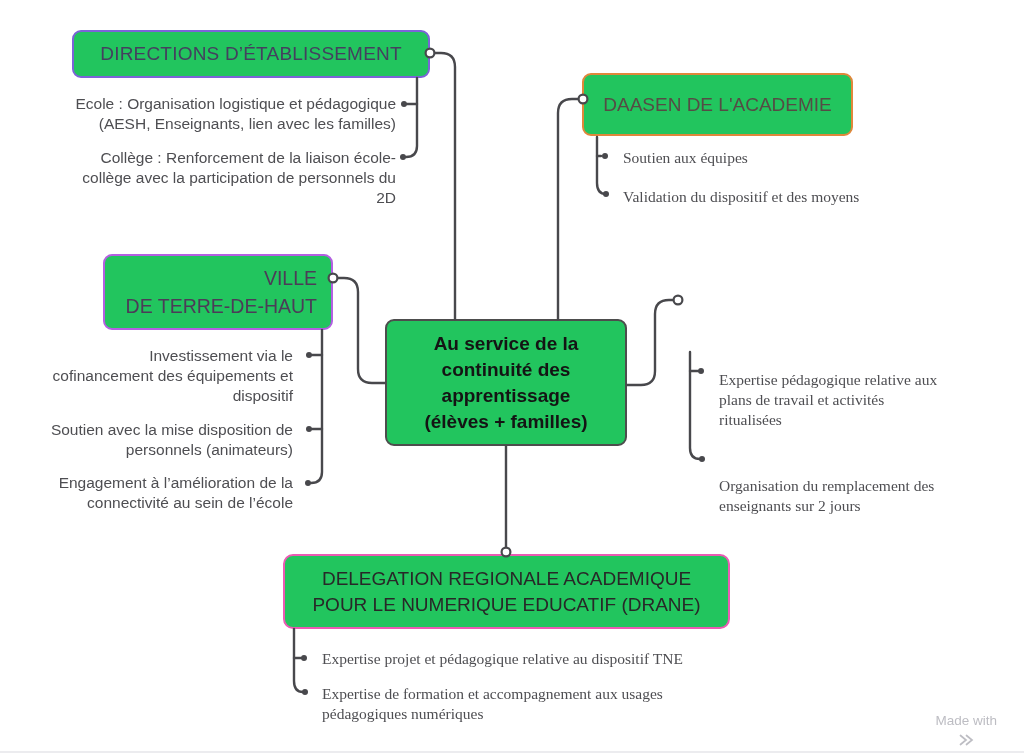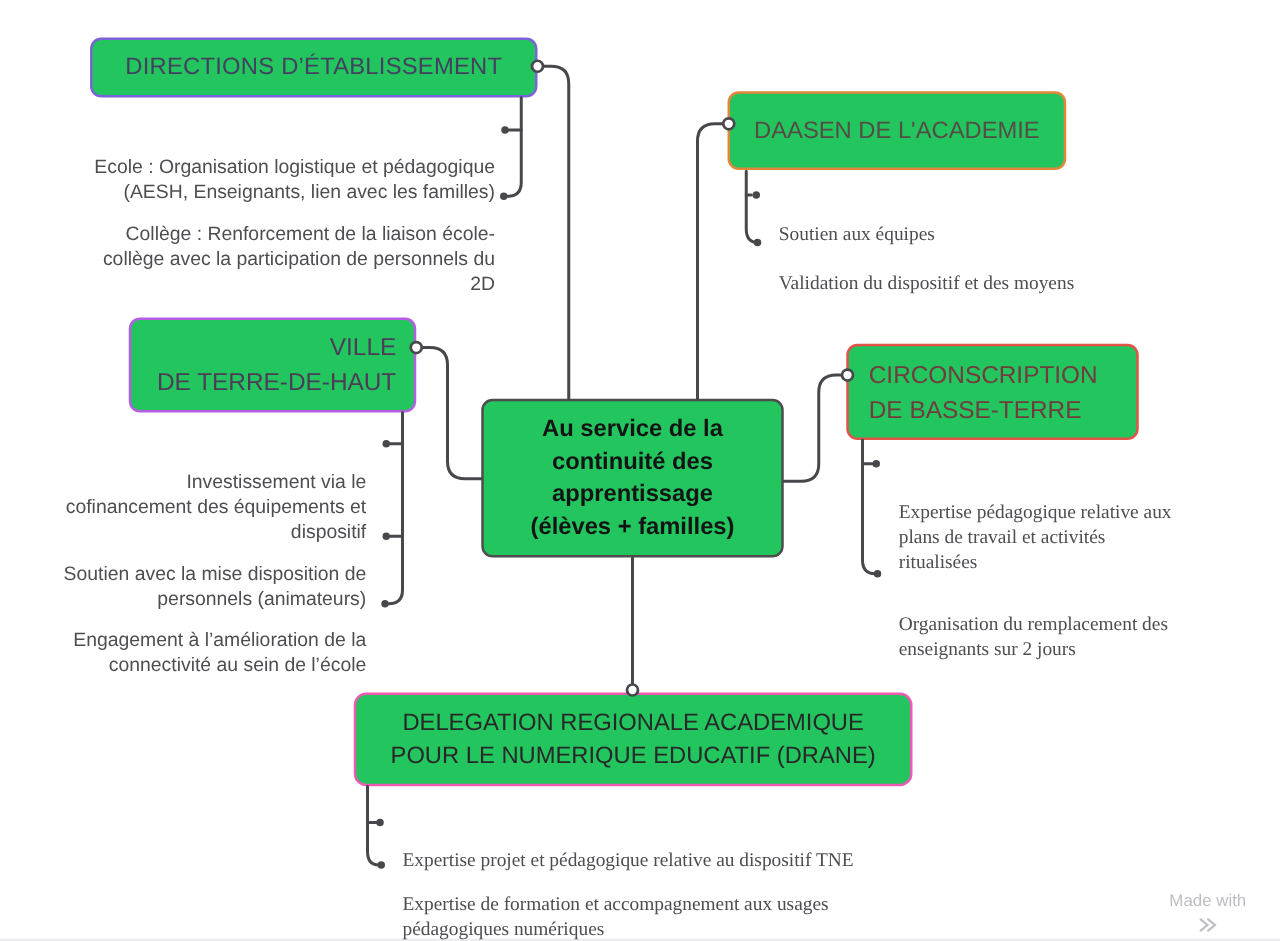--- a/index.html
+++ b/index.html
@@ -28,34 +28,34 @@
   .n-center .title { text-align:center; font-size:19px; line-height:26px; font-weight:bold; color:#141414; }
 
   .n-circ { left:677px; top:275px; width:234px; height:77px;  border:2.5px solid #E2544A; }
   .n-circ .title { text-align:left; padding-left:16px; font-size:19.5px; line-height:28px; color:#703C3E; }
 
   .n-drane { left:283px; top:554px; width:447px; height:75px;  border:2.5px solid #EC5AB4; border-radius:10px; }
   .n-drane .title { text-align:center; font-size:19px; line-height:26px; color:#282828; }
 
   .item {
     position:absolute; font-size:15.5px; line-height:20px; color:#4E4E52;
-    white-space:pre-line; z-index:2;margin-top:30px;
+    white-space:pre-line; z-index:2;
   }
   .item.right { text-align:right; }
   .item.left  { text-align:left;font-family:Liberation Serif, serif; }
 
   .i-dir-0   { right:628px; top:94px;  width:370px; }
   .i-dir-1   { right:628px; top:148px; width:370px; }
   .i-daa-0   { left:623px;  top:148px; width:320px; }
   .i-daa-1   { left:623px;  top:187px; width:320px; }
   .i-vil-0   { right:731px; top:346px; width:280px; }
   .i-vil-1   { right:731px; top:420px; width:280px; }
   .i-vil-2   { right:731px; top:473px; width:280px; }
   .i-cir-0   { left:719px;  top:370px; width:270px; }
-  .i-cir-1   { left:719px;  top:460px; width:270px; }
+  .i-cir-1   { left:719px;  top:476px; width:270px; }
   .i-dra-0   { left:322px;  top:649px; width:440px; }
   .i-dra-1   { left:322px;  top:684px; width:440px; }
 
   .watermark {
     position:absolute; right:27px; top:713px; display:flex; align-items:center; gap:5px;
     font-size:13.5px; color:#BDBDC3; z-index:4;flex-direction:column;
   }
   .bottom-edge { position:absolute; left:0; bottom:0; width:100%; height:2px; background:#ECECEF; z-index:1; }
 </style>
 </head>
@@ -76,24 +76,20 @@
 continuité des
 apprentissage
 (élèves + familles)</div>
   </div>
 
   <div class="node n-ville">
     <div class="title">VILLE
 DE TERRE-DE-HAUT</div>
   </div>
 
-  <div class="node n-circ">
-    <div class="title">CIRCONSCRIPTION
-DE BASSE-TERRE</div>
-  </div>
 
   <div class="node n-drane">
     <div class="title">DELEGATION REGIONALE ACADEMIQUE
 POUR LE NUMERIQUE EDUCATIF (DRANE)</div>
   </div>
 
   <div class="item right i-dir-0">Ecole : Organisation logistique et pédagogique
 (AESH, Enseignants, lien avec les familles)</div>
   <div class="item right i-dir-1">Collège : Renforcement de la liaison école-
 collège avec la participation de personnels du

